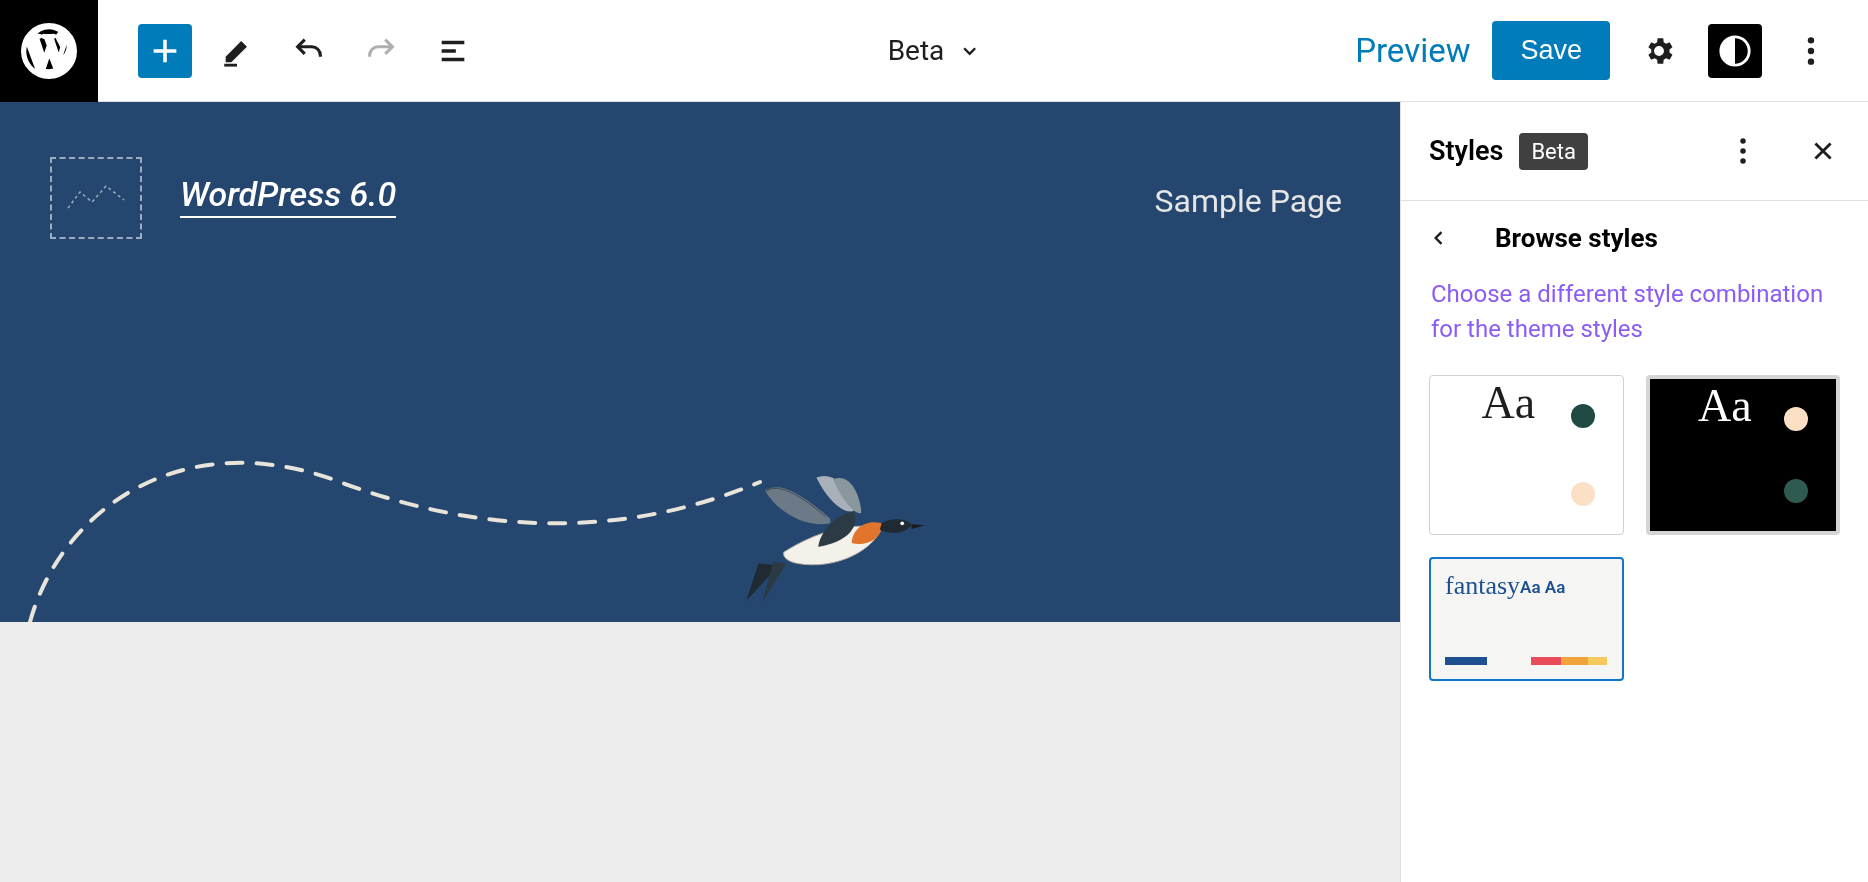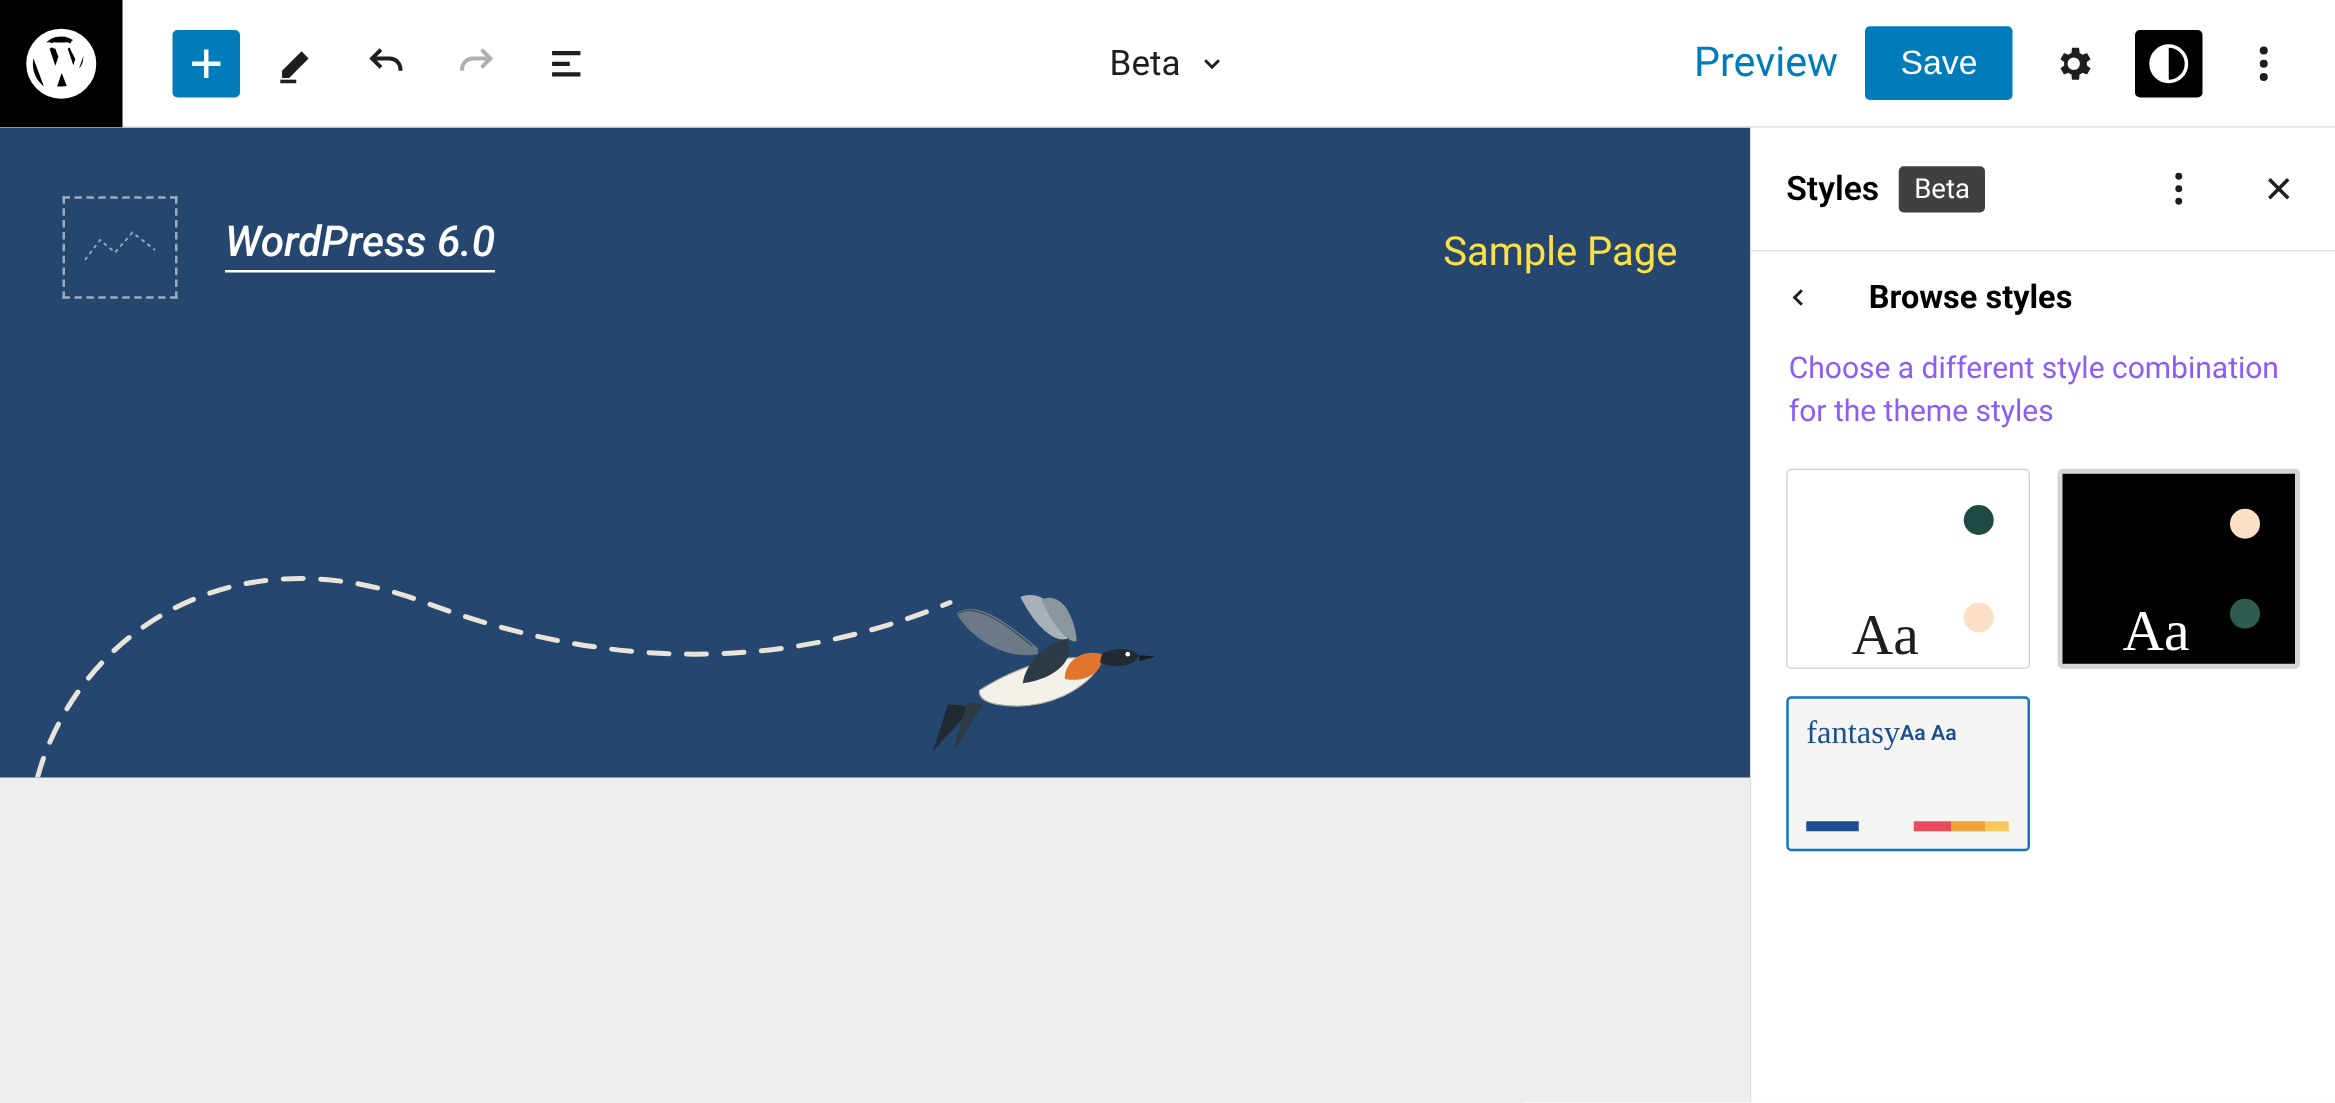--- a/index.html
+++ b/index.html
@@ -78,21 +78,21 @@
     border:2px dashed rgba(255,255,255,0.55);
     display:flex;align-items:center;justify-content:center;
   }
   .site-title {
     position:absolute; left:180px; top:72px;
     font-size:34px; font-style:italic; font-weight:500;
     border-bottom:2px solid #fff; padding-bottom:2px;
   }
   .nav-link {
     position:absolute; right:58px; top:80px;
-    font-size:32px;color:#fde047;
+    font-size:32px;color:#e5e5e5;
   }
   .bird {
     position:absolute; left:740px; top:370px;
     width:190px; height:140px;
   }
   .trail {
     position:absolute;left:0;bottom:0;width:900px;height:260px;
   }
 
   
@@ -128,21 +128,21 @@
 
   .variations {
     display:grid;
     grid-template-columns:1fr 1fr;
     gap:22px;
     padding:0 28px;
   }
   .var-card {
     border:1px solid #d0d0d0;border-radius:4px;
     height:160px;position:relative;cursor:pointer;
-    display:flex;align-items:flex-end;justify-content:center;
+    display:flex;align-items:flex-start;justify-content:center;
   }
   .var-card.dark{background:#000;border:4px solid #d5d5d5;}
   .var-aa{font-family:Georgia,serif;font-size:46px;}
   .var-card.dark .var-aa{color:#fff;}
   .dot{width:24px;height:24px;border-radius:50%;position:absolute;}
   .var-card .d1{right:28px;top:28px;}
   .var-card .d2{right:28px;bottom:28px;}
 
   .var-card.fantasy{
     grid-column:1;

